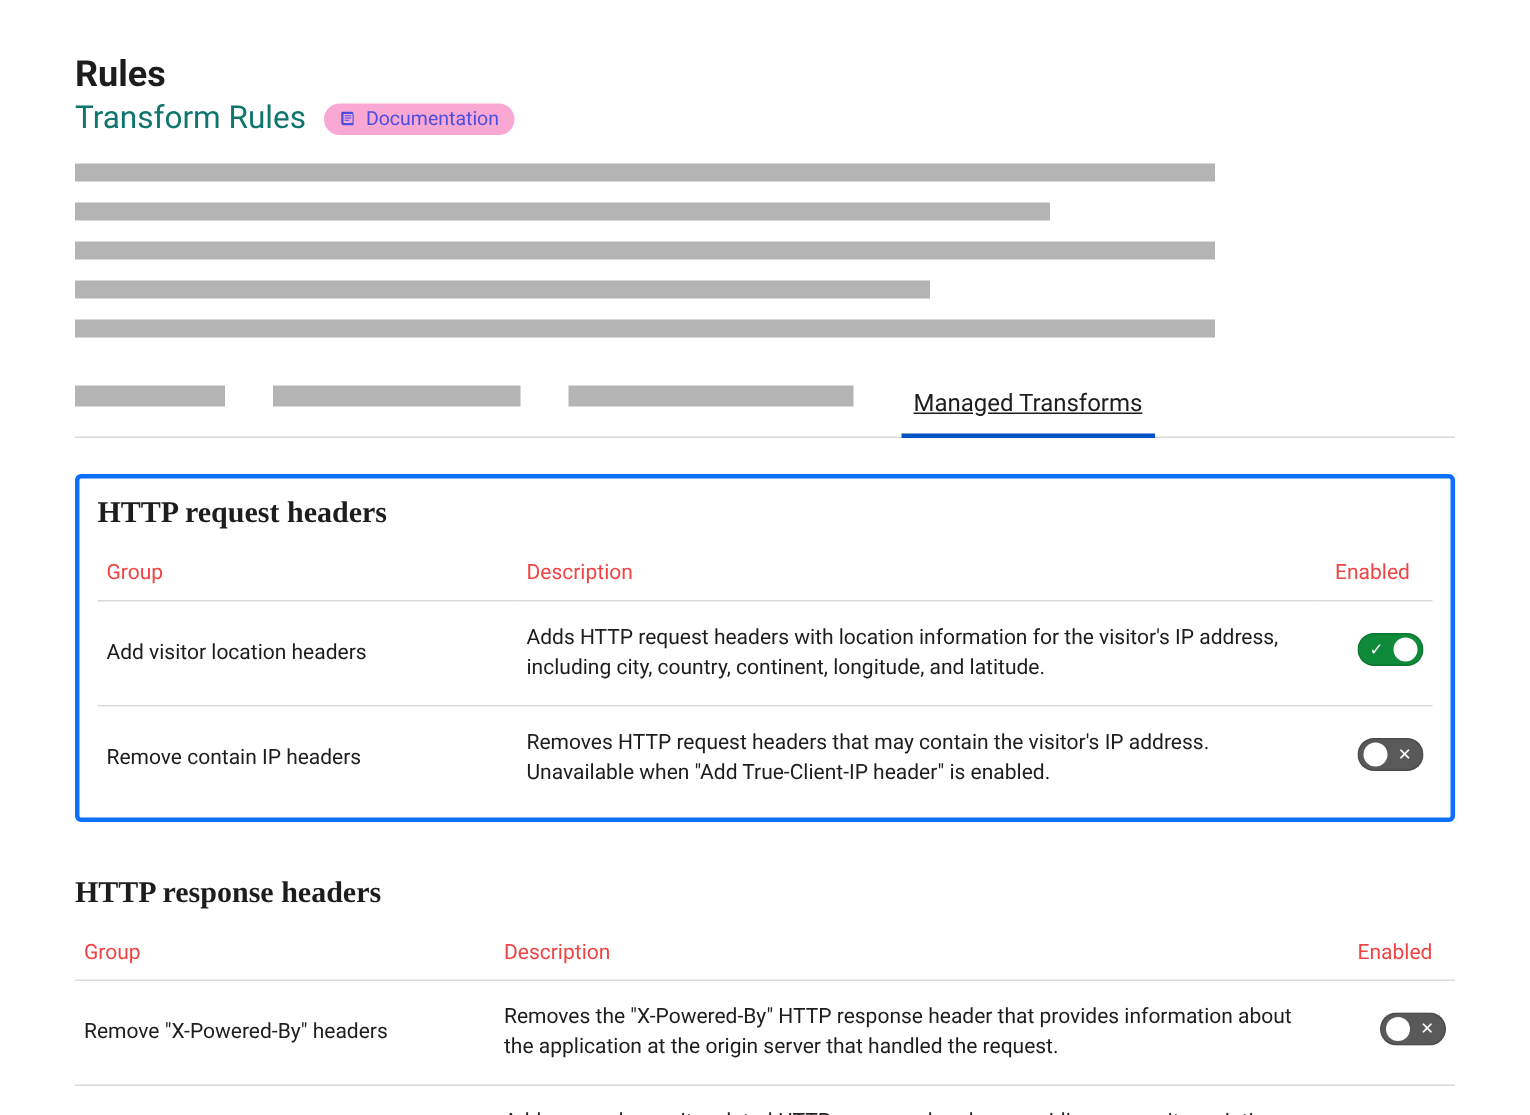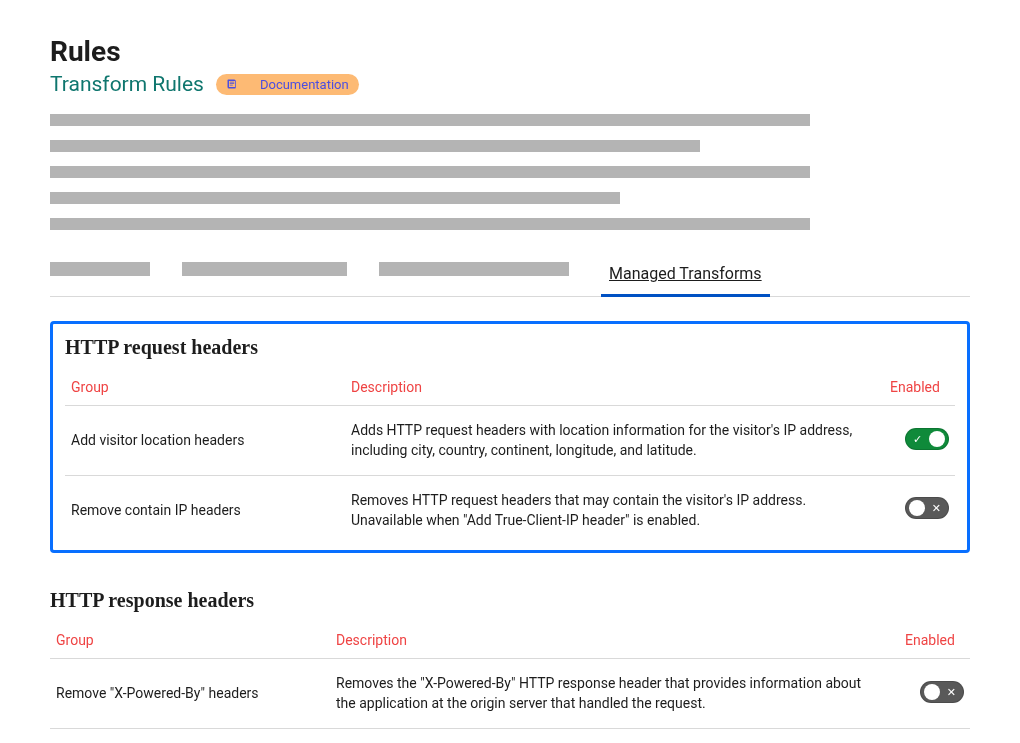--- a/index.html
+++ b/index.html
@@ -8,40 +8,40 @@
       padding: 0;
     }
     body {
       font-family: -apple-system, BlinkMacSystemFont, "Segoe UI", Roboto, Helvetica, Arial, sans-serif;
       background: #ffffff;
       color: #1d1d1d;
       padding: 35px 50px;
       width: 1020px;
     }
     .page-title {
-      font-size: 28px;
+      font-size: 24px;
       font-weight: 700;
       margin-bottom: 4px;
     }
     .subtitle-row {
       display: flex;
       align-items: center;
       gap: 12px;
       margin-bottom: 18px;
     }
     .subtitle {
       font-size: 21px;
       font-weight: 400;
       color: #0f766e;
     }
     .doc-link {
       display: inline-flex;
       align-items: center;
-      gap: 22px;
-      background: #fdba74;
+      gap: 6px;
+      background: #f9a8d4;
       color: #4c4ee0;
       font-size: 13px;
       padding: 3px 10px;
       border-radius: 12px;
       cursor: pointer;
     }
     .doc-link svg {
       width: 12px;
       height: 12px;
       fill: #4c4ee0;

